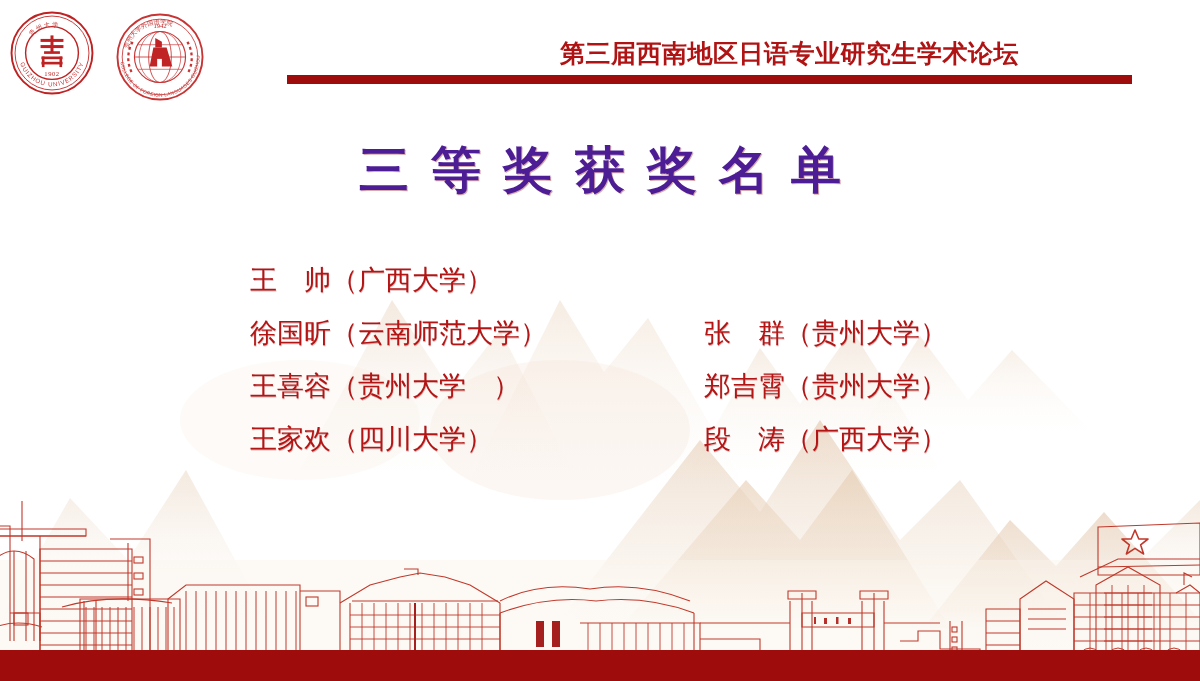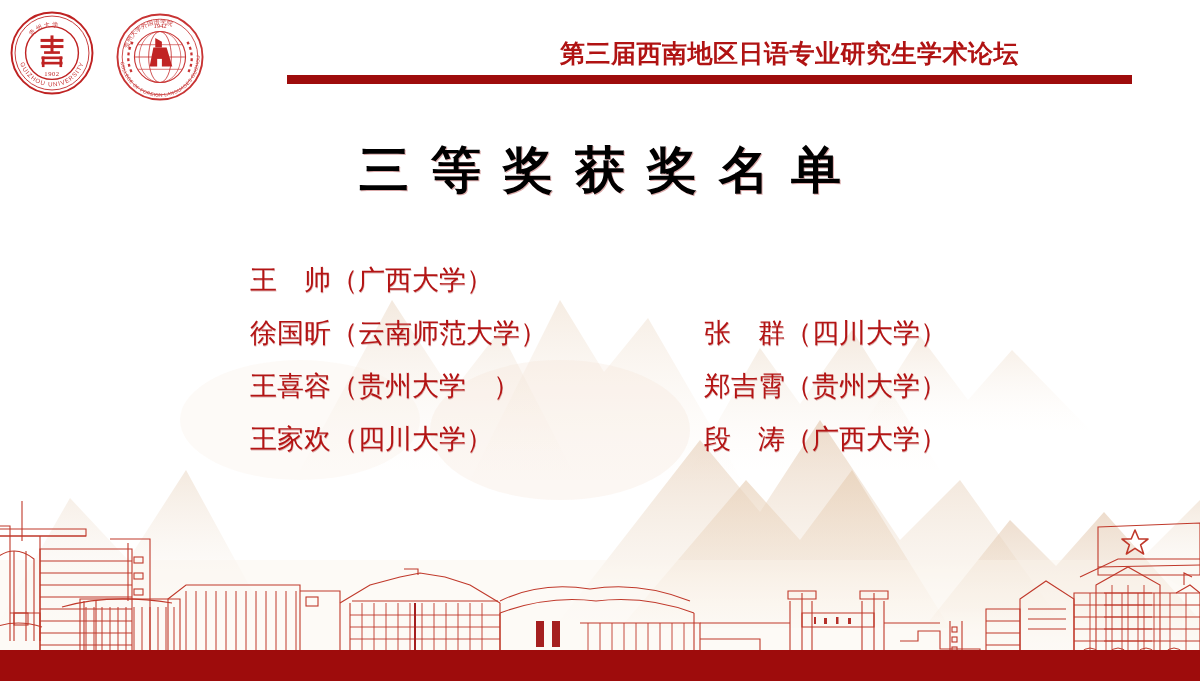--- a/index.html
+++ b/index.html
@@ -76,21 +76,21 @@
     text-align: center;
     z-index: 3;
   }
   .award-title span {
     display: inline-block;
     font-family: "Liberation Serif", "DejaVu Serif", serif;
     font-weight: bold;
     font-size: 50px;
     line-height: 60px;
     letter-spacing: 22px;
-    color: #000000;
+    color: #4c1d95;
     text-shadow: 1px 1px 0 rgba(150,10,10,.35);
     padding-left: 22px;
   }
 
   
   .winners {
     position: absolute;
     left: 0;
     top: 260px;
     width: 1200px;
@@ -256,21 +256,21 @@
   </div>
 
   <div class="winners">
 
     <div class="winner-row">
       <div class="winner-cell left">王　帅（广西大学）</div>
     </div>
 
     <div class="winner-row">
       <div class="winner-cell left">徐国昕（云南师范大学）</div>
-      <div class="winner-cell right">张　群（四川大学）</div>
+      <div class="winner-cell right">张　群（贵州大学）</div>
     </div>
 
     <div class="winner-row">
       <div class="winner-cell left">王喜容（贵州大学　）</div>
       <div class="winner-cell right">郑吉霄（贵州大学）</div>
     </div>
 
     <div class="winner-row">
       <div class="winner-cell left">王家欢（四川大学）</div>
       <div class="winner-cell right">段　涛（广西大学）</div>

